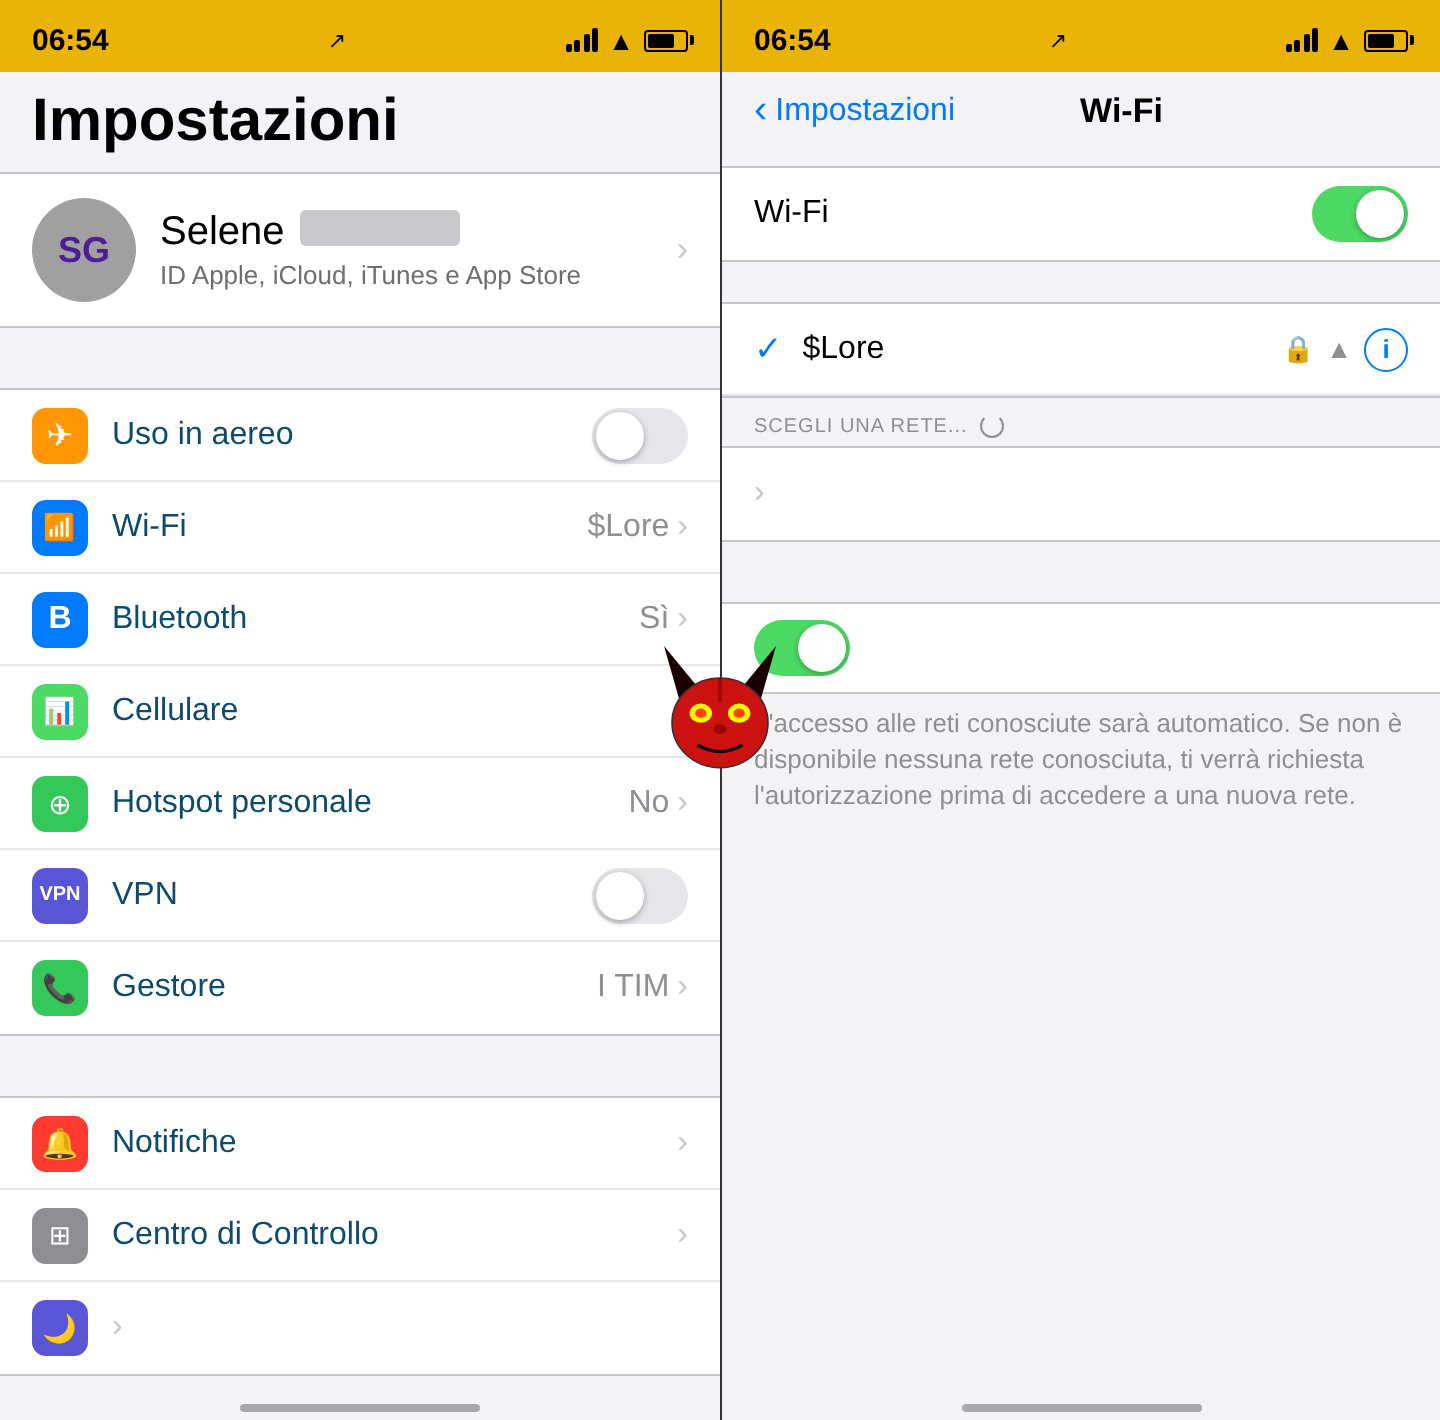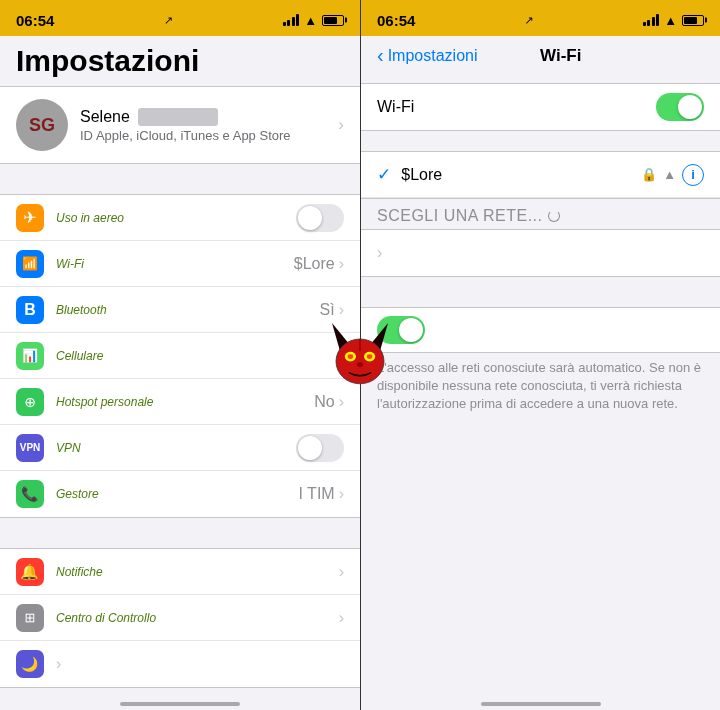--- a/index.html
+++ b/index.html
@@ -119,32 +119,31 @@
       gap: 12px;
     }
     .avatar {
       width: 52px;
       height: 52px;
       border-radius: 50%;
       background: #a0a0a0;
       display: flex;
       align-items: center;
       justify-content: center;
-      color: #7f1d1d;
+      color: #4c1d95;
       font-size: 18px;
       font-weight: 600;
       flex-shrink: 0;
     }
     .profile-info { flex: 1; }
     .profile-name {
-      font-size: 16px;
+      font-size: 20px;
       font-weight: 400;
       color: #000;
       display: flex;
-      align-items: center;
       gap: 8px;
     }
     .profile-name-blur {
       display: inline-block;
       width: 80px;
       height: 18px;
       background: #c8c8cc;
       border-radius: 3px;
     }
     .profile-sub {
@@ -184,23 +183,22 @@
       display: flex;
       align-items: center;
       justify-content: center;
       margin-right: 12px;
       flex-shrink: 0;
       font-size: 16px;
       color: #fff;
     }
     .row-label {
       flex: 1;
-      font-size: 12px;
-      color: #4d7c0f;
-      font-style: italic;
+      font-size: 16px;
+      color: #0c4a6e;
     }
     .row-value {
       font-size: 16px;
       color: #8e8e93;
       margin-right: 4px;
     }
     .row-chevron {
       color: #c7c7cc;
       font-size: 16px;
     }
@@ -347,21 +345,21 @@
       align-items: center;
       justify-content: center;
       color: #007aff;
       font-size: 13px;
       font-weight: 600;
     }
 
     
     .section-header {
       padding: 8px 16px 4px;
-      font-size: 16px;
+      font-size: 10px;
       color: #8e8e93;
       letter-spacing: 0.5px;
       text-transform: uppercase;
       display: flex;
       align-items: center;
       gap: 6px;
     }
     .spinner {
       width: 12px;
       height: 12px;

